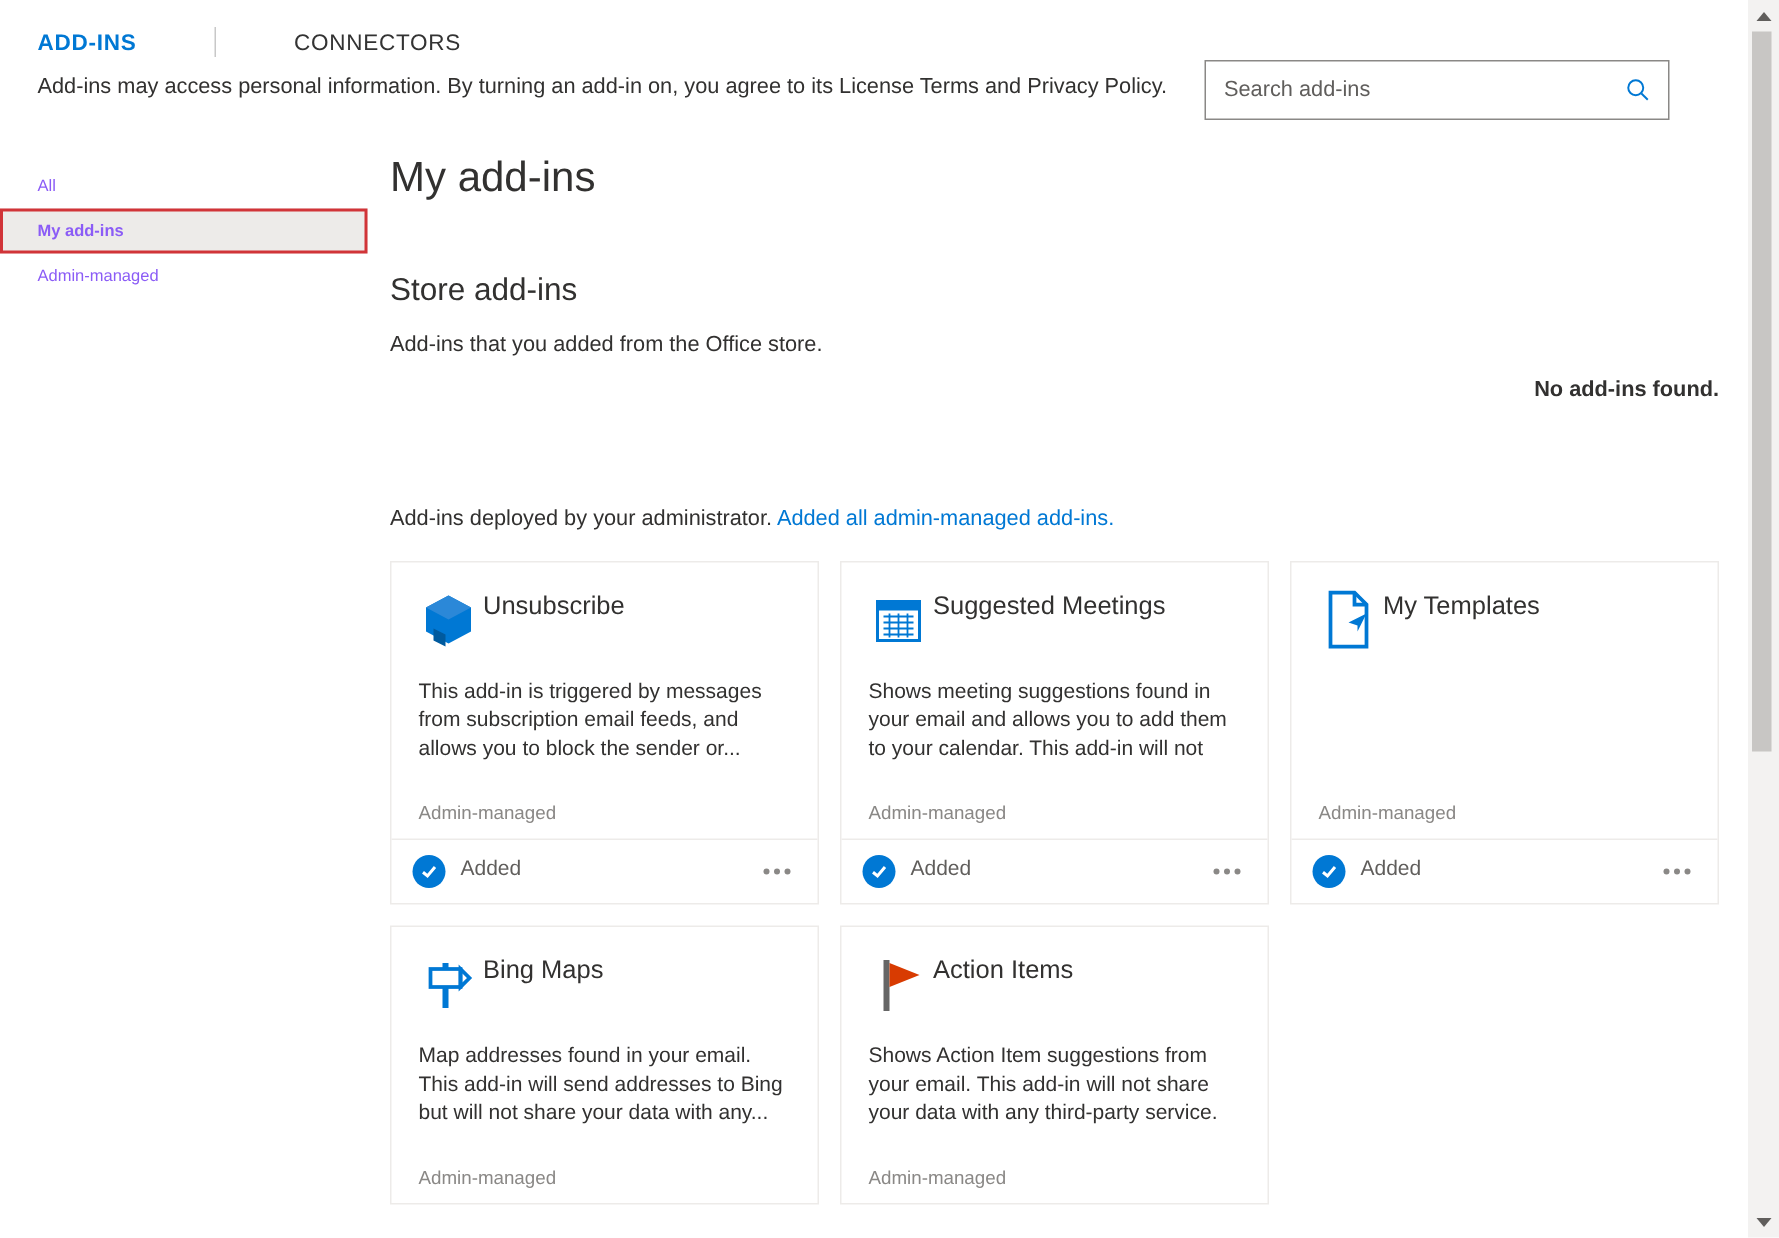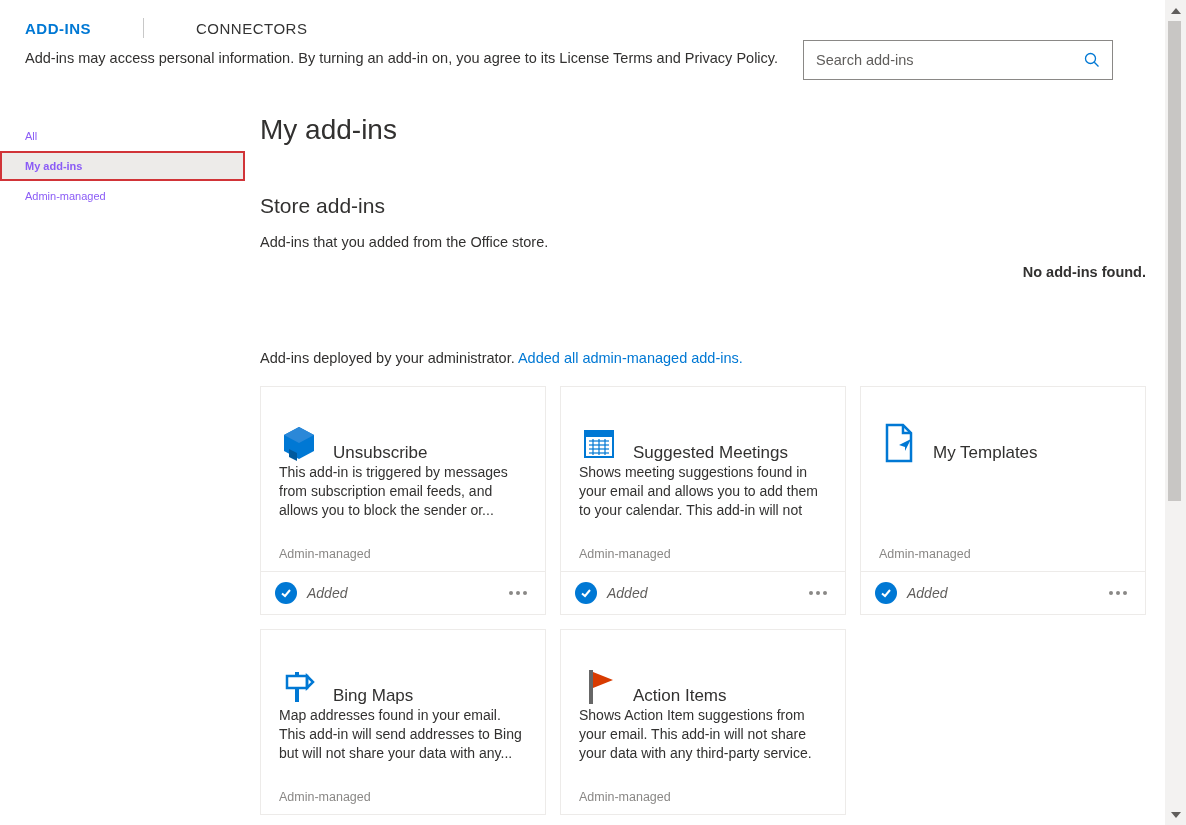--- a/index.html
+++ b/index.html
@@ -39,21 +39,21 @@
   }
   .tab.active { color: #0078d4; font-weight: 600; }
   .tab-sep {
     border-left: 1px solid #c8c8c8;
     height: 20px;
     margin-right: 34px;
   }
   .subtext {
     font-size: 14.5px;
     color: #323130;
-    margin-bottom: 20px;
+    margin-bottom: 8px;
   }
   
   .search-wrap {
     position: absolute;
     top: 40px;
     right: 52px;
     width: 310px;
   }
   .search-box {
     display: flex;
@@ -117,22 +117,22 @@
   }
   .card {
     border: 1px solid #edebe9;
     background: #fff;
     display: flex;
     flex-direction: column;
     cursor: pointer;
   }
   .card-top {
     display: flex;
-    align-items: flex-end;
-    gap: 14px;
+    align-items: flex-start;
+    gap: 3px;
     padding: 18px 18px 0 18px;
     height: 76px;
   }
   .card-icon {
     width: 40px; height: 40px;
     display:flex; align-items:center; justify-content:center;
     flex-shrink:0;
   }
   .card-title { font-size: 17px; font-weight: 400; color: #323130; line-height: 1.25; }
   .card-desc {
@@ -149,21 +149,21 @@
     color: #8a8886;
   }
   .card-footer {
     border-top: 1px solid #edebe9;
     display:flex;
     align-items:center;
     justify-content:space-between;
     padding: 10px 14px;
   }
   .footer-left {
-    display:flex; align-items:center; gap:10px;font-style:italic;
+    display:flex; align-items:flex-start; gap:10px;
   }
   .check-badge {
     width: 22px; height: 22px; border-radius: 50%;
     background: #0078d4;
     display:flex; align-items:center; justify-content:center;
   }
   .added-label { font-size: 14px; color: #605e5c; }
   .more-dots { display:flex; gap:3px; cursor:pointer; padding:4px; }
   .more-dots span { width:4px; height:4px; border-radius:50%; background:#8a8886; }
 

